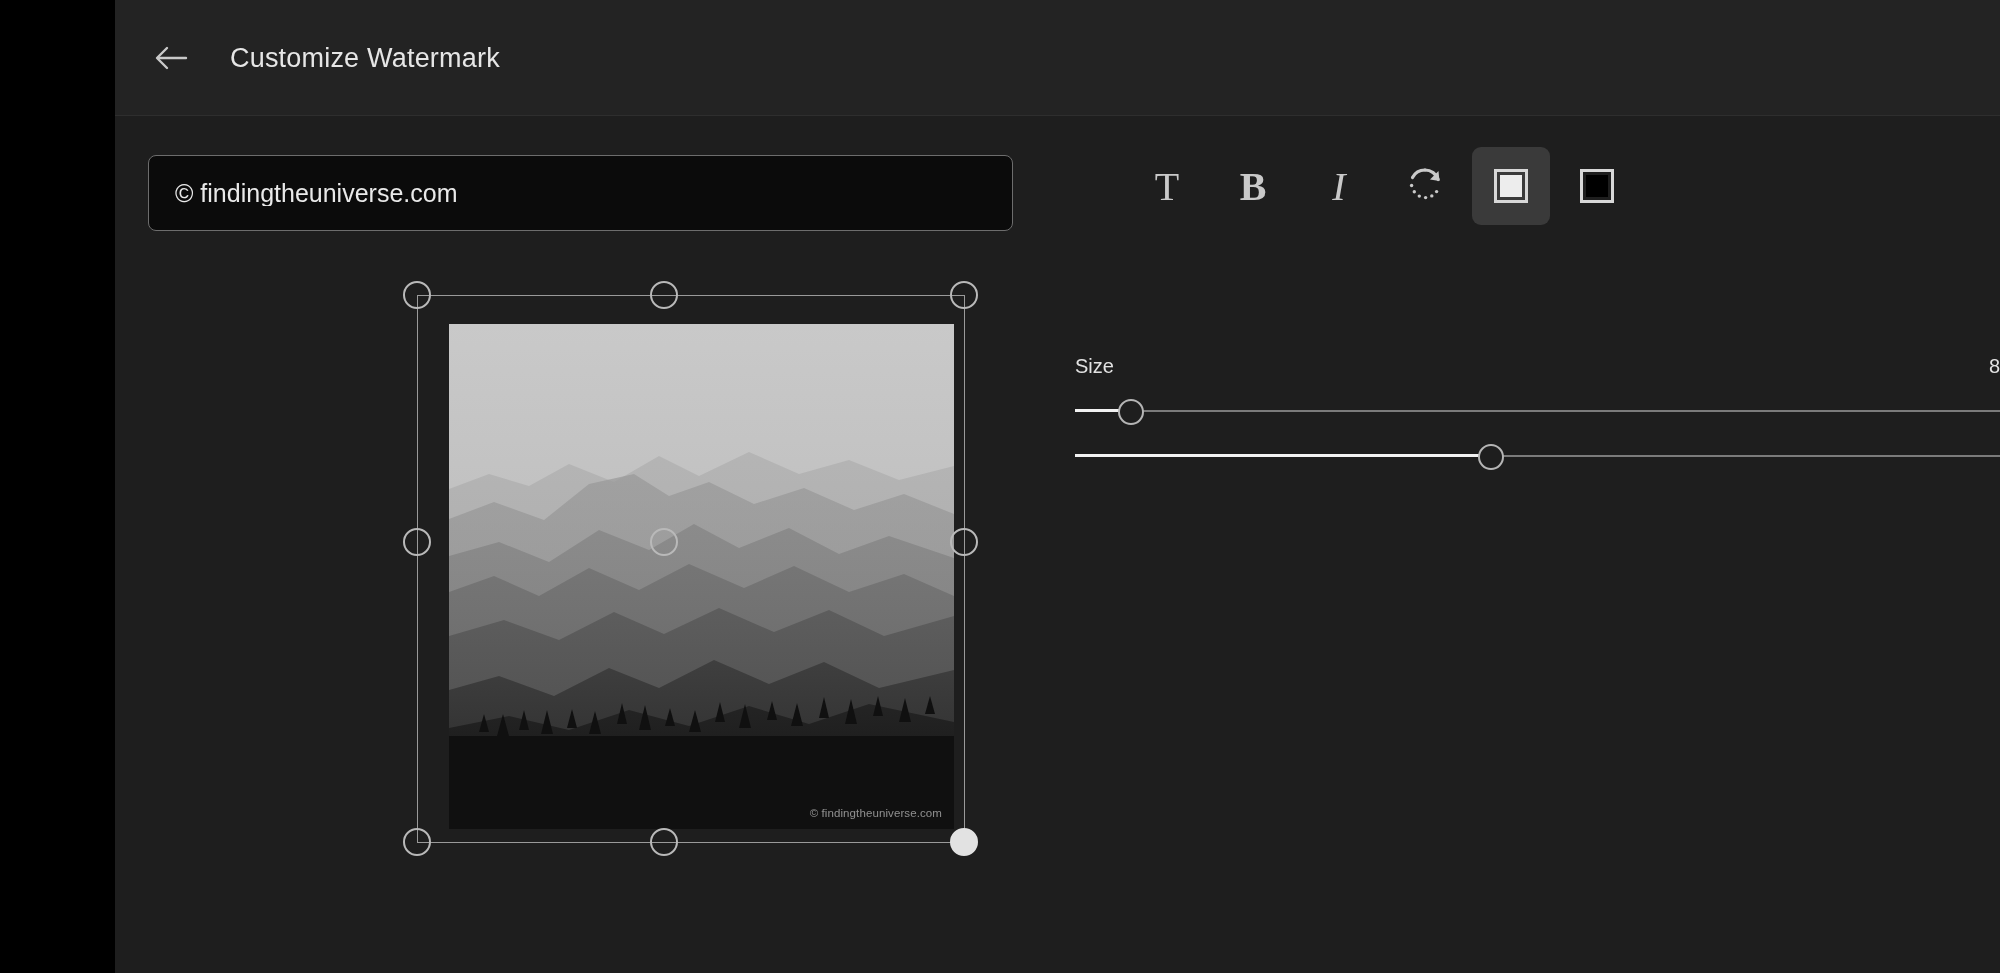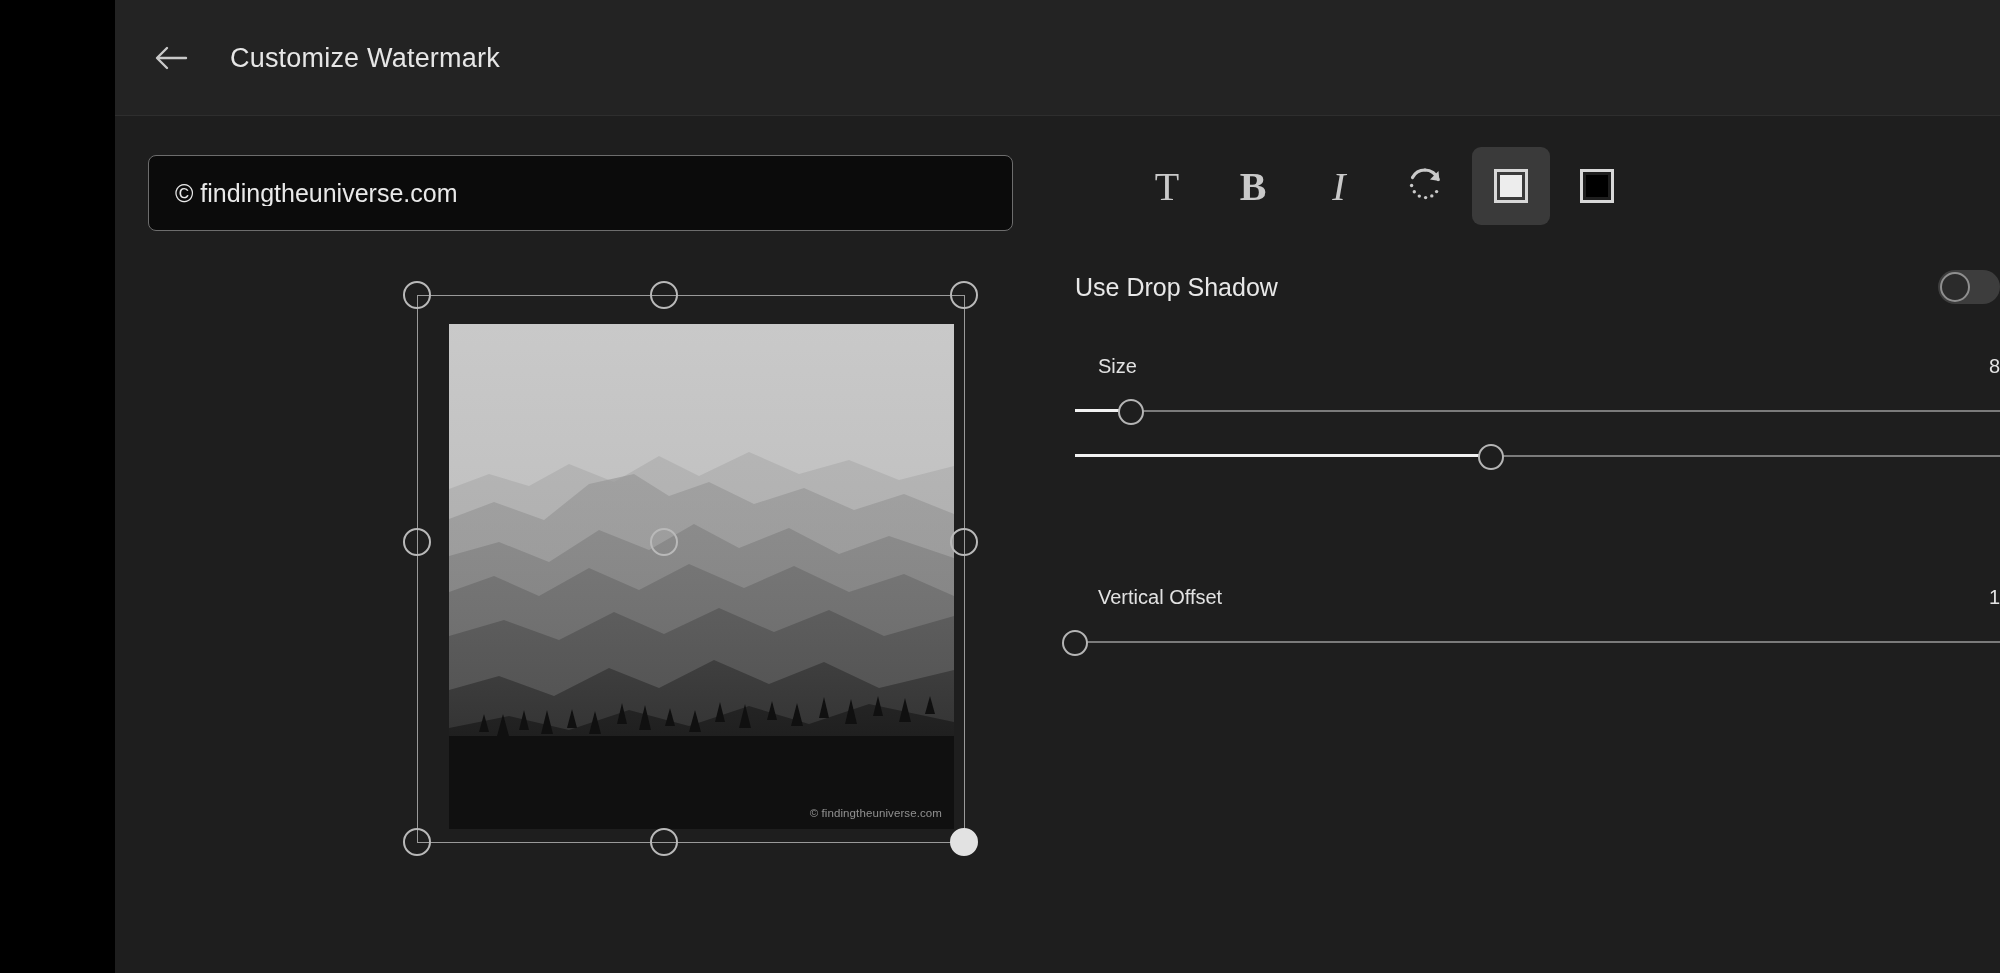--- a/index.html
+++ b/index.html
@@ -157,21 +157,21 @@
     background:#2b2b2b; border:2px solid #8f8f8f;
   }
 
   
   .slider-group { position:absolute; left:0; width:925px; }
   .sg1 { top:238px; }
   .sg2 { top:315px; }
   .sg3 { top:392px; }
   .sg4 { top:469px; }
 
-  .sl-head { position:relative; height:32px;margin-left:23px; }
+  .sl-head { position:relative; height:32px; }
   .sl-label { position:absolute; left:0; top:0; color:#e2e2e2; font-size:20px; }
   .sl-value { position:absolute; right:0; top:0; color:#e2e2e2; font-size:20px; }
 
   .sl-track-wrap {
     position:relative; height:40px; margin-top:4px; cursor:pointer;
   }
   .sl-track {
     position:absolute; left:0; top:19px; width:100%; height:2px;
     background:#7b7b7b;
   }
@@ -355,26 +355,20 @@
             </span>
           </div>
 
           <div class="tool">
             <span class="sq-outer">
               <span class="sq-inner-black"></span>
             </span>
           </div>
         </div>
 
-        <div class="ds-row">
-          <div class="ds-label">Use Drop Shadow</div>
-          <div class="toggle">
-            <div class="toggle-knob"></div>
-          </div>
-        </div>
 
         <div class="slider-group sg1">
           <div class="sl-head">
             <span class="sl-label">Size</span>
             <span class="sl-value">8</span>
           </div>
           <div class="sl-track-wrap">
             <div class="sl-track"></div>
             <div class="sl-fill" style="width: 6%;"></div>
             <div class="sl-thumb" style="left: 6%;"></div>
@@ -383,28 +377,17 @@
 
         <div class="slider-group sg2">
           <div class="sl-track-wrap">
             <div class="sl-track"></div>
             <div class="sl-fill" style="width: 45%;"></div>
             <div class="sl-thumb" style="left: 45%;"></div>
           </div>
         </div>
 
 
-        <div class="slider-group sg4">
-          <div class="sl-head">
-            <span class="sl-label">Vertical Offset</span>
-            <span class="sl-value">1</span>
-          </div>
-          <div class="sl-track-wrap">
-            <div class="sl-track"></div>
-            <div class="sl-fill" style="width: 0%;"></div>
-            <div class="sl-thumb" style="left: 0%;"></div>
-          </div>
-        </div>
 
       </div>
     </div>
   </div>
 </div>
 
 </body></html>

